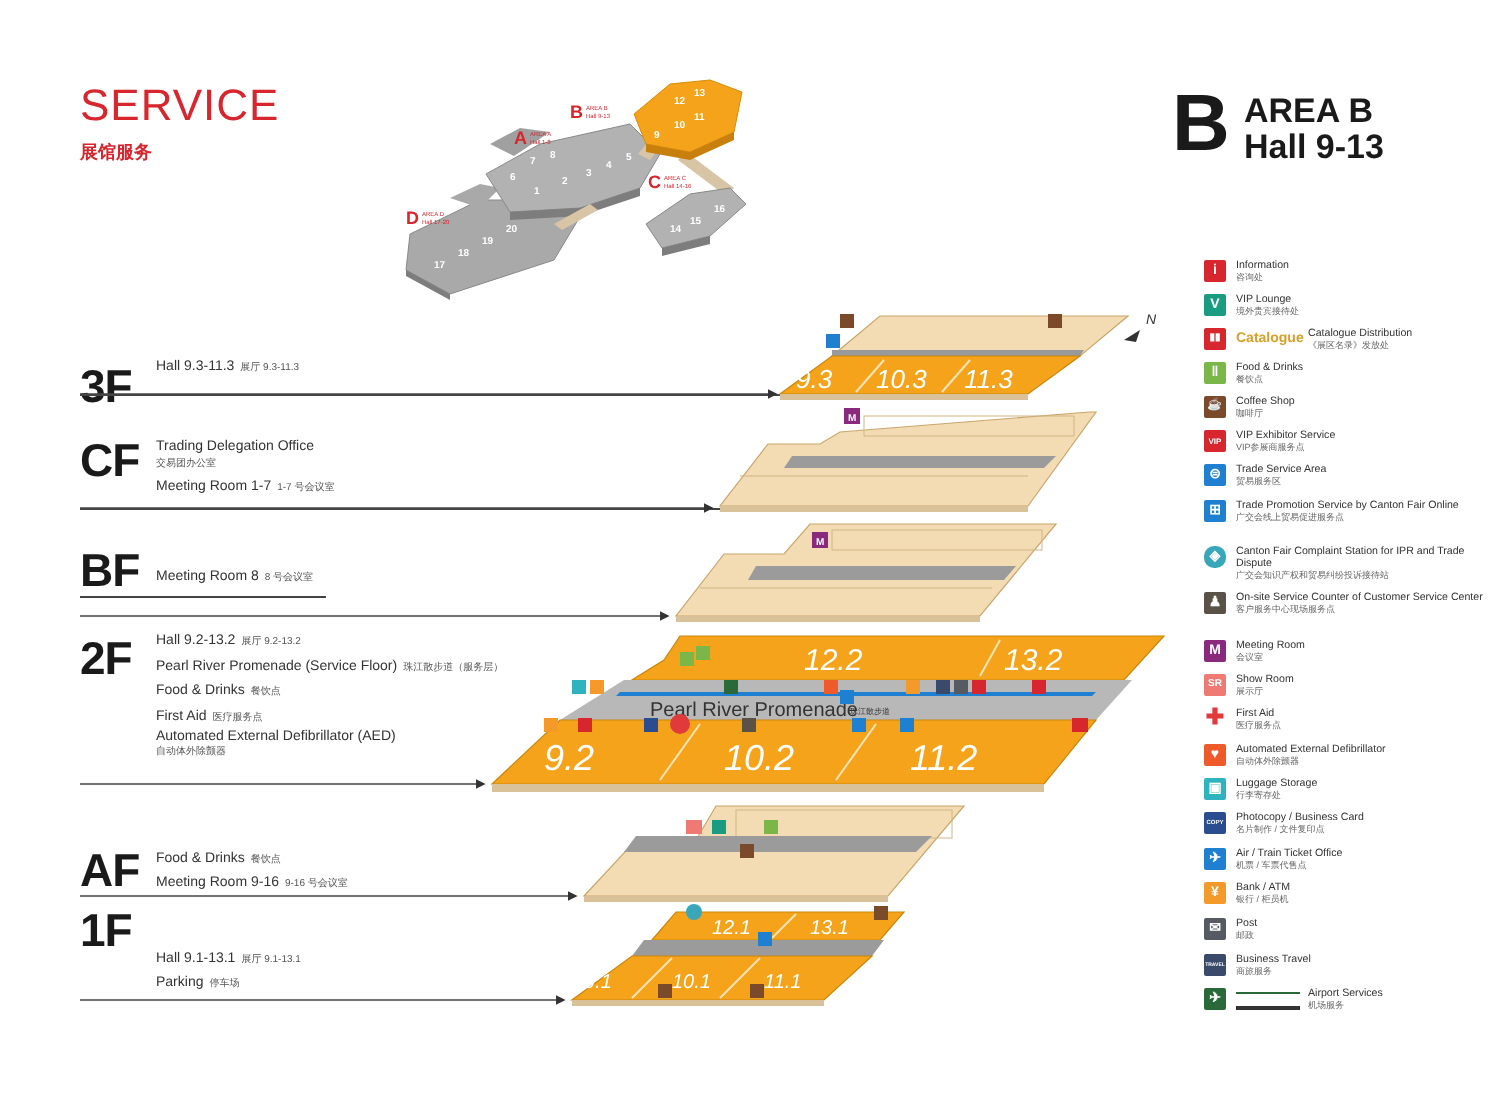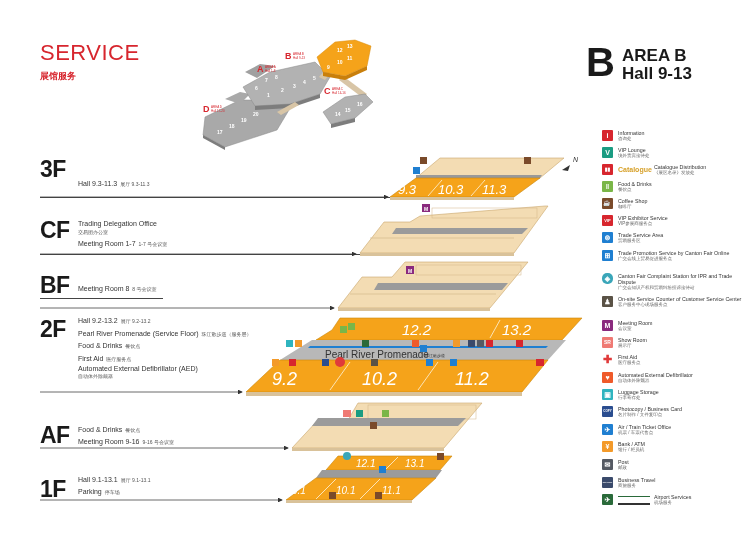--- a/index.html
+++ b/index.html
@@ -89,21 +89,21 @@
     <text x="140" y="84">14</text>
     <text x="150" y="80">15</text>
     <text x="162" y="74">16</text>
     <text x="22" y="102">17</text>
     <text x="34" y="96">18</text>
     <text x="46" y="90">19</text>
     <text x="58" y="84">20</text>
   </g>
 </svg>
 
-<div class="abs floor-code" style="left:40px;top:156px;">3F</div>
+<div class="abs floor-code" style="left:40px;top:180px;">3F</div>
 <div class="abs floor-text" style="left:78px;top:178px;">
   <span>Hall 9.3-11.3</span><span class="cn">展厅 9.3-11.3</span>
 </div>
 <div class="abs rule" style="left:40px;top:197px;width:400px;"></div>
 
 <div class="abs floor-code" style="left:40px;top:217px;">CF</div>
 <div class="abs floor-text" style="left:78px;top:218px;">
   <span>Trading Delegation Office</span>
   <span class="cnb">交易团办公室</span>
   <div style="margin-top:3px;"><span>Meeting Room 1-7</span><span class="cn">1-7 号会议室</span></div>
@@ -124,21 +124,21 @@
   <div><span>First Aid</span><span class="cn">医疗服务点</span></div>
   <div style="line-height:8px;"><span>Automated External Defibrillator (AED)</span><span class="cnb">自动体外除颤器</span></div>
 </div>
 
 <div class="abs floor-code" style="left:40px;top:422px;">AF</div>
 <div class="abs floor-text" style="left:78px;top:424px;">
   <div><span>Food &amp; Drinks</span><span class="cn">餐饮点</span></div>
   <div><span>Meeting Room 9-16</span><span class="cn">9-16 号会议室</span></div>
 </div>
 
-<div class="abs floor-code" style="left:40px;top:476px;">1F</div>
+<div class="abs floor-code" style="left:40px;top:452px;">1F</div>
 <div class="abs floor-text" style="left:78px;top:474px;">
   <div><span>Hall 9.1-13.1</span><span class="cn">展厅 9.1-13.1</span></div>
   <div><span>Parking</span><span class="cn">停车场</span></div>
 </div>
 
 <svg class="abs" style="left:0;top:0;" width="744" height="558">
   <defs>
     <marker id="arrow" markerWidth="6" markerHeight="6" refX="5" refY="3" orient="auto">
       <path d="M0,0 L6,3 L0,6 z" fill="#333"></path>
     </marker>

